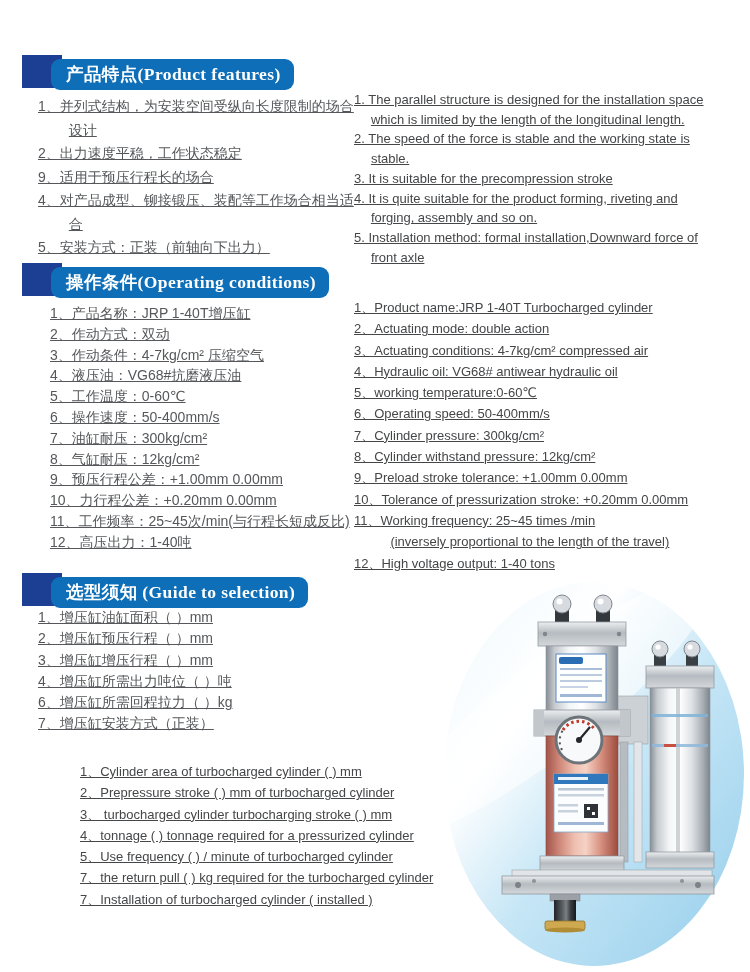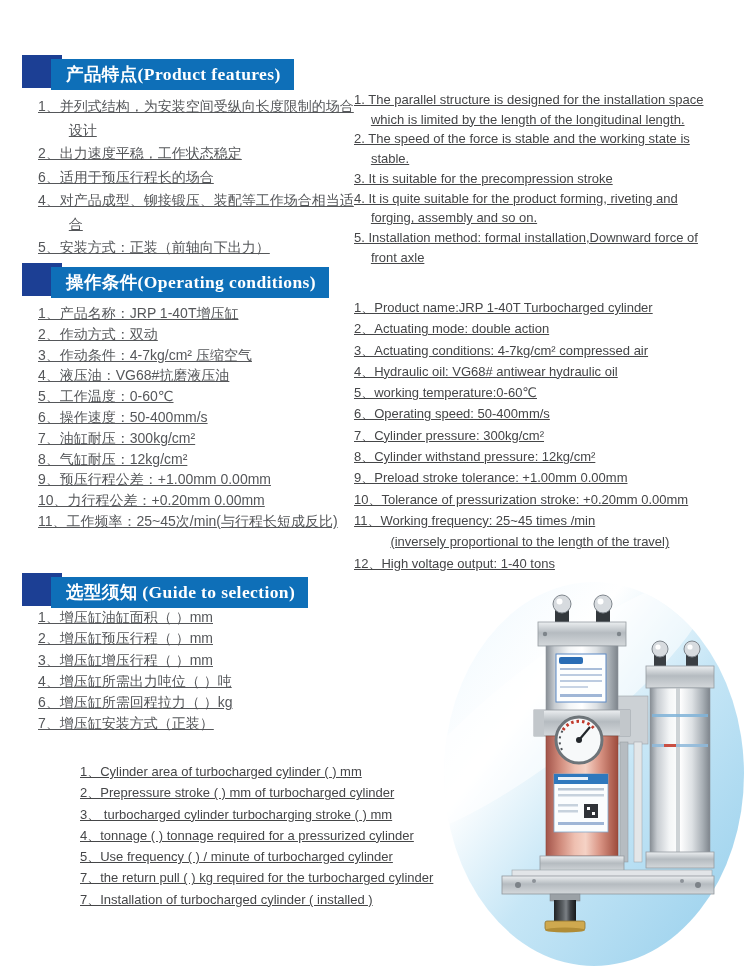--- a/index.html
+++ b/index.html
@@ -24,36 +24,37 @@
     position:absolute; left:29px; top:4px;
     height:31px; line-height:31px;
     background:#0e6fb8;
     color:#ffffff;
     font-family:"Liberation Serif","DejaVu Serif",serif;
     font-weight:bold;
     font-size:17.5px;
     letter-spacing:0.4px;
     padding:0 13px 0 15px;
     white-space:nowrap;
+    border-radius:9px;
   }
 
   
   .list { position:absolute;text-decoration:underline; }
   .item { white-space:pre-line; }
 
   .cn { color:#55575a; font-size:14px; }
   .en { color:#454648; font-size:13px; }
 
   #sec1-cn { left:38px;  top:95px;  width:352px; line-height:23.5px; }
   #sec1-cn .item { padding-left:2.2em; text-indent:-2.2em; }
   #sec1-en { left:354px; top:90px;  width:404px; line-height:19.7px; }
   #sec1-en .item { padding-left:1.3em; text-indent:-1.3em; }
 
   #sec2-cn { left:38px;  top:303px; width:345px; line-height:20.8px; }
-  #sec2-cn .item { padding-left:2.1em; text-indent:-2.1em; }
+  #sec2-cn .item { padding-left:2.1em; text-indent:-2.1em;margin-left:12px; }
   #sec2-en { left:354px; top:297px; width:400px; line-height:21.3px; }
   #sec2-en .item { padding-left:2.8em; text-indent:-2.8em; }
 
   #sec3-cn { left:38px;  top:607px; width:345px; line-height:21.3px; }
   #sec3-cn .item { padding-left:2.1em; text-indent:-2.1em; }
   #sec3-en { left:38px;  top:761px; width:424px; line-height:21.3px;margin-left:42px; }
   #sec3-en .item { padding-left:1.9em; text-indent:-1.9em; }
 
   
   .product-photo { position:absolute; left:438px; top:578px; width:312px; height:392px; }
@@ -71,21 +72,21 @@
 
   <div class="sec-header" style="left:22px; top:55px;">
     <span class="sq"></span>
     <span class="banner"><span>产品特点(Product features)</span></span>
   </div>
 
   <div class="list cn" id="sec1-cn">
     <div class="item">1、并列式结构，为安装空间受纵向长度限制的场合
 设计</div>
     <div class="item">2、出力速度平稳，工作状态稳定</div>
-    <div class="item">6、适用于预压行程长的场合</div>
+    <div class="item">9、适用于预压行程长的场合</div>
     <div class="item">4、对产品成型、铆接锻压、装配等工作场合相当适
 合</div>
     <div class="item">5、安装方式：正装（前轴向下出力）</div>
   </div>
 
   <div class="list en" id="sec1-en">
     <div class="item">1. The parallel structure is designed for the installation space
 which is limited by the length of the longitudinal length.</div>
     <div class="item">2. The speed of the force is stable and the working state is
 stable.</div>
@@ -106,20 +107,21 @@
     <div class="item">2、作动方式：双动</div>
     <div class="item">3、作动条件：4-7kg/cm² 压缩空气</div>
     <div class="item">4、液压油：VG68#抗磨液压油</div>
     <div class="item">5、工作温度：0-60℃</div>
     <div class="item">6、操作速度：50-400mm/s</div>
     <div class="item">7、油缸耐压：300kg/cm²</div>
     <div class="item">8、气缸耐压：12kg/cm²</div>
     <div class="item">9、预压行程公差：+1.00mm 0.00mm</div>
     <div class="item">10、力行程公差：+0.20mm 0.00mm</div>
     <div class="item">11、工作频率：25~45次/min(与行程长短成反比)</div>
+    <div class="item">12、高压出力：1-40吨</div>
   </div>
 
   <div class="list en" id="sec2-en">
     <div class="item">1、Product name:JRP 1-40T Turbocharged cylinder</div>
     <div class="item">2、Actuating mode: double action</div>
     <div class="item">3、Actuating conditions: 4-7kg/cm² compressed air</div>
     <div class="item">4、Hydraulic oil: VG68# antiwear hydraulic oil</div>
     <div class="item">5、working temperature:0-60℃</div>
     <div class="item">6、Operating speed: 50-400mm/s</div>
     <div class="item">7、Cylinder pressure: 300kg/cm²</div>

